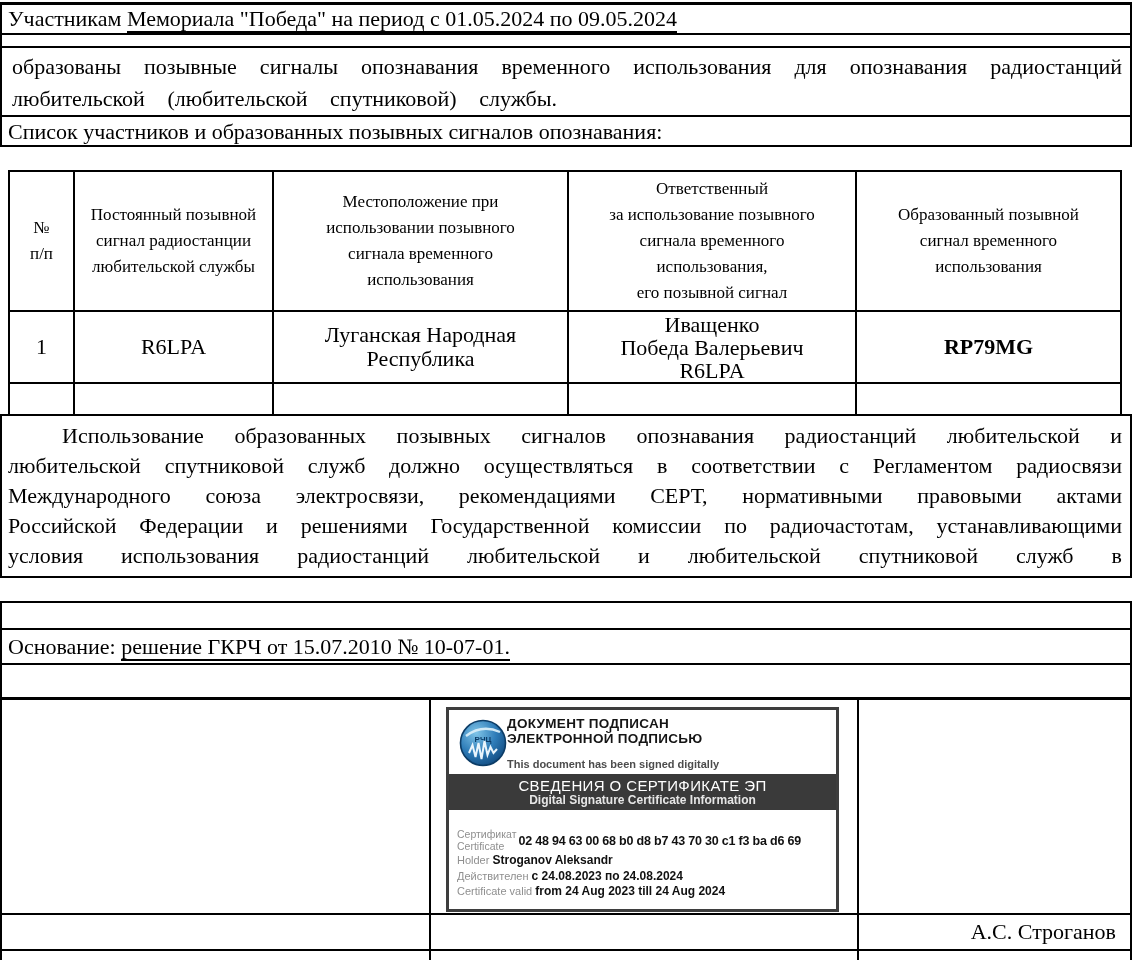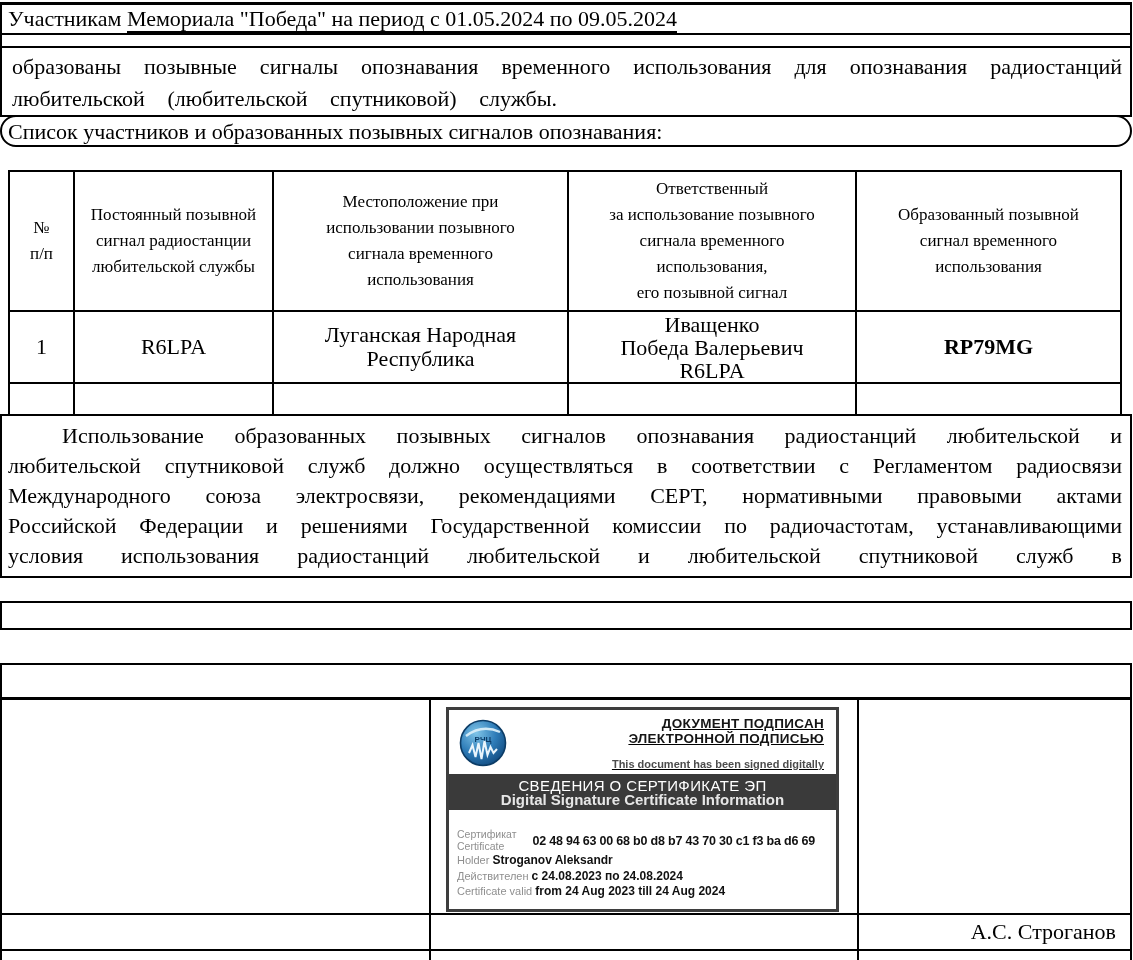--- a/index.html
+++ b/index.html
@@ -8,21 +8,21 @@
     font-family:"Liberation Serif", serif; overflow:hidden;
   }
   .box{position:absolute; left:0; width:1132px; border:2px solid #000; box-sizing:border-box; background:#fff;}
   .pre{white-space:pre-line;}
   .ul{border-bottom:2px solid #000; padding-bottom:0px;}
 
   .title-row{top:2px; height:33px; border-top-width:3px; font-size:22px; line-height:26px; padding:1px 6px 0 6px;}
   .thin-row{top:33px; height:15px;}
   .para1{top:46px; height:71px; font-size:22px; line-height:32px; padding:3px 8px 0 10px;
          text-align:justify; word-spacing:17px;}
-  .list-caption{top:115px; height:32px; font-size:22px; line-height:27px; padding:1px 6px 0 6px;border-radius:16px;}
+  .list-caption{top:115px; height:32px; font-size:22px; line-height:27px; padding:1px 6px 0 6px;}
 
   table.main-table{position:absolute; left:8px; top:170px; width:1112px; border-collapse:collapse; table-layout:fixed;}
   table.main-table td{border:2px solid #000; text-align:center; vertical-align:middle; padding:0 3px; box-sizing:border-box; background:#fff;}
   tr.thead{height:140px;}
   tr.thead td{font-size:17px; line-height:26px;}
   tr.tdata{height:72px;}
   tr.tdata td{font-size:22px; line-height:24px;}
   tr.tdata td.resp{line-height:23px;}
   tr.tdata td.new-call{font-weight:bold;}
   tr.tempty{height:34px;}
@@ -40,30 +40,30 @@
   .hline{position:absolute; left:0; right:0; height:2px; background:#000;}
   .h1{top:213px;} .h2{top:249px;}
   .sig-left{position:absolute; left:6px; top:218px; font-size:22px; line-height:28px;}
   .sig-right{position:absolute; right:14px; top:218px; font-size:22px; line-height:28px;}
 
   .stamp{position:absolute; left:444px; top:7px; width:393px; height:205px; box-sizing:border-box;
          border:3px solid #3e3e3e; background:#fff; overflow:hidden;
          font-family:"Liberation Sans", sans-serif; display:flex; flex-direction:column;}
   .stamp-head{height:62px; display:flex; align-items:center; padding:2px 6px 0 6px;}
   .logo{width:48px; height:48px; flex:none; margin-left:4px;}
-  .stamp-head-text{flex:1; text-align:right; padding-right:6px;text-decoration:underline;}
+  .stamp-head-text{flex:1; text-align:left; padding-right:6px;}
   .sh-ru{font-size:13.5px; font-weight:bold; color:#151515; line-height:15px; letter-spacing:.3px;}
   .sh-en{font-size:11px; font-weight:bold; color:#4c4c4c; line-height:13px; margin-top:12px;}
   .stamp-band{background:#3a3a3a; color:#fff; text-align:center; padding:3px 0 4px 0;}
   .band-ru{font-size:15px; font-weight:normal; letter-spacing:.4px; line-height:17px;}
-  .band-en{font-size:15px; font-weight:bold; color:#e6e6e6; line-height:12px;}
+  .band-en{font-size:12px; font-weight:bold; color:#e6e6e6; line-height:12px;}
   .stamp-details{flex:1; padding:19px 4px 2px 8px;}
   .cert-row{display:flex; align-items:center; margin-bottom:1px;}
   .lbl2{font-size:10.5px; color:#8f8f8f; line-height:11.5px; flex:none;}
-  .cert-val{font-size:12.5px; font-weight:bold; color:#111; white-space:nowrap; margin-left:16px; letter-spacing:-.2px;}
+  .cert-val{font-size:12.5px; font-weight:bold; color:#111; white-space:nowrap; margin-left:2px; letter-spacing:-.2px;}
   .drow{font-size:11px; line-height:15.5px; white-space:nowrap; overflow:hidden;}
   .drow .lbl{color:#8f8f8f;}
   .drow .val{font-weight:bold; color:#111; font-size:12px;}
 </style>
 </head>
 <body>
 
 <div class="page">
 
   <div class="box title-row"><span>Участникам </span><span class="ul">Мемориала "Победа" на период с 01.05.2024 по 09.05.2024</span></div>
@@ -119,20 +119,21 @@
           <td></td>
           <td></td>
     </tr>
   </tbody>
     </table>
 
   <div class="box para2">Использование образованных позывных сигналов опознавания радиостанций любительской и любительской спутниковой служб должно осуществляться в соответствии с Регламентом радиосвязи Международного союза электросвязи, рекомендациями СЕРТ, нормативными правовыми актами Российской Федерации и решениями Государственной комиссии по радиочастотам, устанавливающими условия использования радиостанций любительской и любительской спутниковой служб в Российской Федерации.</div>
 
   <div class="box empty-row-a"></div>
 
+  <div class="box basis-row"><span>Основание: </span><span class="ul">решение ГКРЧ от 15.07.2010 № 10-07-01.</span></div>
 
   <div class="box empty-row-b"></div>
 
   <div class="sigzone">
     <div class="vline v1"></div>
     <div class="vline v2"></div>
     <div class="hline h1"></div>
     <div class="hline h2"></div>
 
     <div class="stamp">

